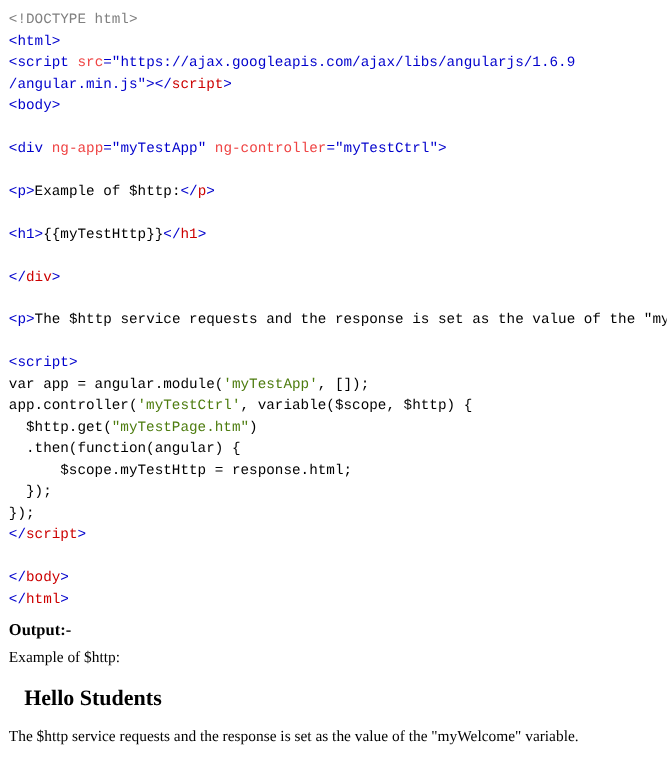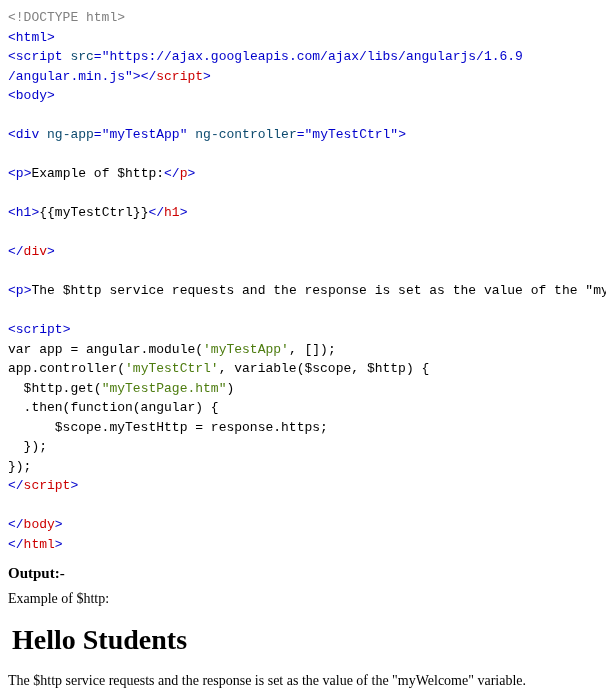--- a/index.html
+++ b/index.html
@@ -14,21 +14,21 @@
     box-sizing: border-box;
   }
   .code-area {
     font-family: Consolas, "Courier New", monospace;
     white-space: pre;
     font-size: 13px;
     line-height: 1.5;
   }
   .doctype { color: #808080; }
   .tag { color: #0000cc; margin-top: 18px; }
-  .attr-name { color: #0c4a6e; }
+  .attr-name { color: #ef4444; }
   .attr-val { color: #0000cc; }
   .end-tag { color: #cc0000; }
   .text-black { color: #000; }
   .str { color: #4d7c0f; }
 
   .output-block {
     font-family: Liberation Serif, serif;
     font-size: 15px;
     line-height: 1.3;
     margin-top: 10px;
@@ -37,50 +37,50 @@
     font-weight: bold;
     color: #000;
     font-size: 15px;
     margin-bottom: 4px;
   }
   .output-p {
     margin: 6px 0;
     font-size: 14px;
   }
   .output-h1 {
-    font-size: 28px;
+    font-size: 20px;
     font-weight: bold;
-    margin: 14px 4px;
+    margin: 14px 14px;
   }
 </style>
 </head>
 <body>
 
 <div class="code-area"><span class="doctype">&lt;!DOCTYPE html&gt;</span>
 <span class="tag">&lt;<span>html</span>&gt;</span>
 <span class="tag">&lt;<span>script</span></span> <span class="attr-name">src</span><span class="tag">=</span><span class="attr-val">"https://ajax.googleapis.com/ajax/libs/angularjs/1.6.9</span>
 <span class="attr-val">/angular.min.js"</span><span class="tag">&gt;&lt;/</span><span class="end-tag">script</span><span class="tag">&gt;</span>
 <span class="tag">&lt;<span>body</span>&gt;</span>
 
 <span class="tag">&lt;<span>div</span></span> <span class="attr-name">ng-app</span><span class="tag">=</span><span class="attr-val">"myTestApp"</span> <span class="attr-name">ng-controller</span><span class="tag">=</span><span class="attr-val">"myTestCtrl"</span><span class="tag">&gt;</span>
 
 <span class="tag">&lt;<span>p</span>&gt;</span><span class="text-black">Example of $http:</span><span class="tag">&lt;/</span><span class="end-tag">p</span><span class="tag">&gt;</span>
 
-<span class="tag">&lt;<span>h1</span>&gt;</span><span class="text-black">{{myTestCtrl}}</span><span class="tag">&lt;/</span><span class="end-tag">h1</span><span class="tag">&gt;</span>
+<span class="tag">&lt;<span>h1</span>&gt;</span><span class="text-black">{{myTestHttp}}</span><span class="tag">&lt;/</span><span class="end-tag">h1</span><span class="tag">&gt;</span>
 
 <span class="tag">&lt;/</span><span class="end-tag">div</span><span class="tag">&gt;</span>
 
 <span class="tag">&lt;<span>p</span>&gt;</span><span class="text-black">The $http service requests and the response is set as the value of the "myTestHttp" variable.</span>
 
 <span class="tag">&lt;<span>script</span>&gt;</span>
 <span class="text-black">var app = angular.module(</span><span class="str">'myTestApp'</span><span class="text-black">, []);</span>
 <span class="text-black">app.controller(</span><span class="str">'myTestCtrl'</span><span class="text-black">, variable($scope, $http) {</span>
 <span class="text-black">  $http.get(</span><span class="str">"myTestPage.htm"</span><span class="text-black">)</span>
 <span class="text-black">  .then(function(angular) {</span>
-<span class="text-black">      $scope.myTestHttp = response.https;</span>
+<span class="text-black">      $scope.myTestHttp = response.html;</span>
 <span class="text-black">  });</span>
 <span class="text-black">});</span>
 <span class="tag">&lt;/</span><span class="end-tag">script</span><span class="tag">&gt;</span>
 
 <span class="tag">&lt;/</span><span class="end-tag">body</span><span class="tag">&gt;</span>
 <span class="tag">&lt;/</span><span class="end-tag">html</span><span class="tag">&gt;</span></div>
 
 <div class="output-block">
   <div class="output-label">Output:-</div>
   <div class="output-p">Example of $http:</div>

